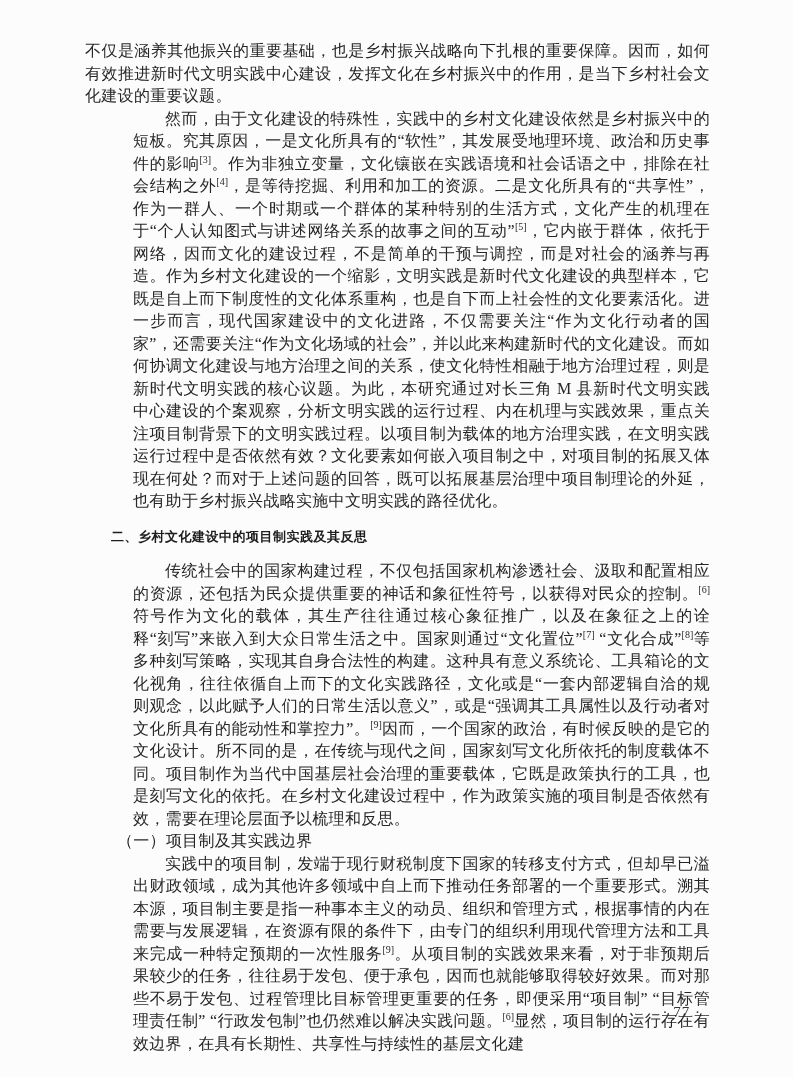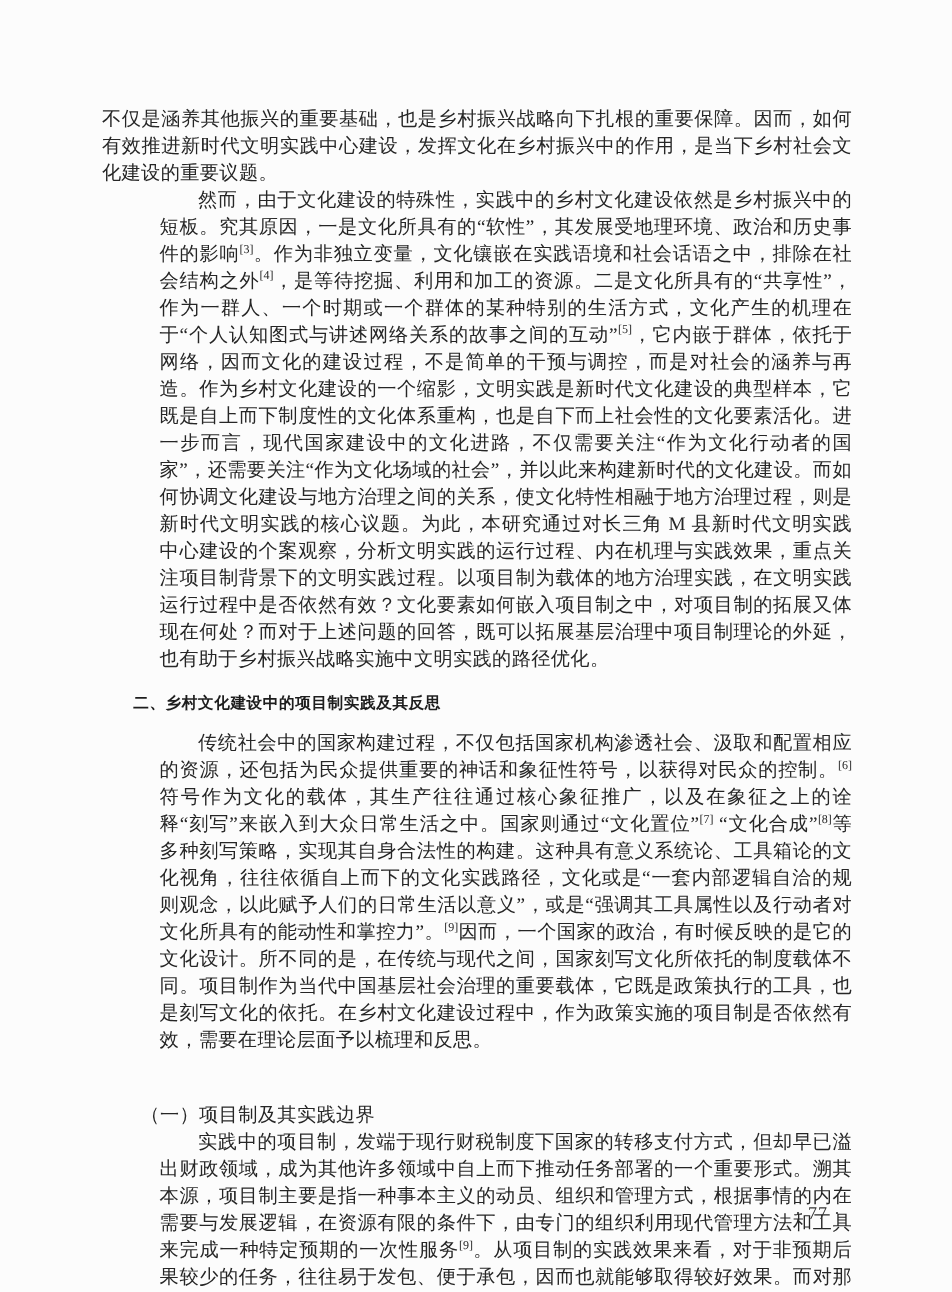--- a/index.html
+++ b/index.html
@@ -9,21 +9,21 @@
     height: 1077px;
     overflow: hidden;
     background: #fbfbfb;
   }
   .page {
     position: relative;
     width: 793px;
     height: 1077px;
     box-sizing: border-box;
     background: #fcfcfc;
-    padding: 89px 83px 0 85px;
+    padding: 40px 83px 0 85px;
     color: #262626;
     font-family: "Liberation Serif", "DejaVu Serif", serif;
   }
   .content p {
     margin: 0;
     font-size: 16px;
     line-height: 22.5px;
     text-align: justify;
     letter-spacing: 0.3px;
   }
@@ -36,21 +36,20 @@
     font-family: "Liberation Sans", "DejaVu Sans", sans-serif;
     font-weight: bold;
     font-size: 13px;
     line-height: 22.5px;
     color: #1d1d1d;
     text-indent: 2em;
     letter-spacing: 0.5px;
   }
   .content p.subheading {
     text-indent: 2em;
-    margin-top: 40px;
   }
   sup {
     font-size: 10px;
     line-height: 0;
     vertical-align: super;
     letter-spacing: 0;
   }
   .page-number {
     position: absolute;
     right: 92px;

